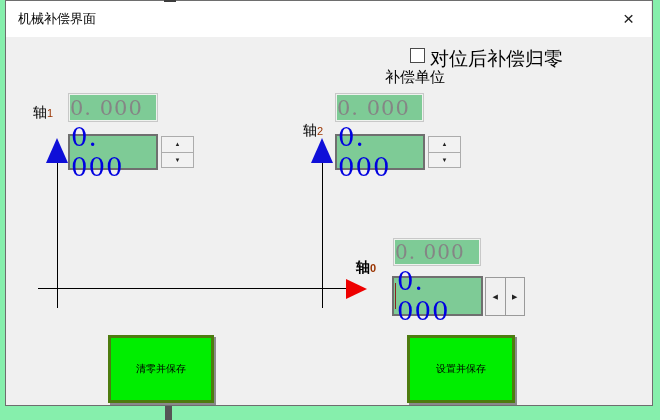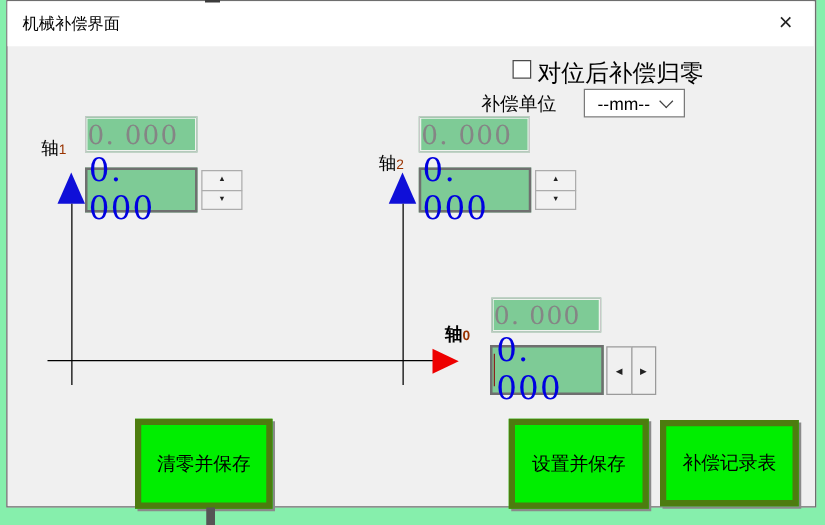--- a/index.html
+++ b/index.html
@@ -10,21 +10,21 @@
           background:#f0f0f0;border:1px solid #6e6e6e;}
   .titlebar{position:absolute;left:6px;top:1px;width:645px;height:36px;background:#ffffff;}
   .title-text{position:absolute;left:18px;top:10px;font-size:13px;color:#000;}
   .close-btn{position:absolute;left:606px;top:1px;width:45px;height:35px;
              display:flex;align-items:center;justify-content:center;
              font-size:19px;color:#222;cursor:pointer;}
   
   .checkbox{position:absolute;left:410px;top:48px;width:13px;height:13px;
             background:#fff;border:1px solid #4a4a4a;}
   .checkbox-label{position:absolute;left:430px;top:46px;font-size:19px;color:#000;}
-  .unit-label{position:absolute;left:385px;top:74px;font-size:15px;color:#000;}
+  .unit-label{position:absolute;left:385px;top:68px;font-size:15px;color:#000;}
   .combo{position:absolute;left:467px;top:71px;width:79px;height:21px;background:#fff;
          border:1px solid #7a7a7a;display:flex;align-items:center;}
   .combo-text{font-size:14px;color:#000;padding-left:10px;flex:1;}
   .combo-chevron{width:7px;height:7px;border-right:1px solid #444;border-bottom:1px solid #444;
                  transform:rotate(45deg);margin-right:10px;margin-top:-3px;}
   
   .axis-label{position:absolute;font-size:14px;color:#000;}
   .axis-label .axis-num{font-size:11px;color:#993300;}
   
   .field{position:absolute;background:#7ecb96;font-family:"DejaVu Serif",serif;
@@ -43,49 +43,45 @@
         display:flex;align-items:center;justify-content:center;font-size:7px;color:#222;cursor:pointer;}
   .spin-h .spin-btn + .spin-btn{margin-left:-1px;}
   
   .vline{position:absolute;width:1px;background:#000;}
   .hline{position:absolute;height:1px;background:#000;}
   .tri-up{position:absolute;width:0;height:0;border-left:11px solid transparent;
           border-right:11px solid transparent;border-bottom:25px solid #0f0fd8;}
   .tri-right{position:absolute;width:0;height:0;border-top:10px solid transparent;
           border-bottom:10px solid transparent;border-left:21px solid #ee0000;}
   
-  .gbtn{position:absolute;background:#00ee00;border:5px solid #4d7c0f;
+  .gbtn{position:absolute;background:#00ee00;border:3px solid #4d7c0f;
         box-shadow:2px 2px 0 #8a8a8a;display:flex;align-items:center;justify-content:center;
-        font-size:15px;color:#000;cursor:pointer;}
+        font-size:10px;color:#000;cursor:pointer;}
   
   .bottom-mark{position:absolute;left:165px;top:406px;width:7px;height:14px;background:#555;}
   .top-mark{position:absolute;left:164px;top:0;width:12px;height:2px;background:#3c3c3c;}
 </style>
 </head>
 <body>
 
 <div class="stage">
 
   <div class="dialog"></div>
 
   <div class="titlebar"></div>
   <div class="title-text">机械补偿界面</div>
   <div class="close-btn">
     <span>×</span>
   </div>
 
   <div class="checkbox"></div>
   <div class="checkbox-label">对位后补偿归零</div>
   <div class="unit-label">补偿单位</div>
-  <div class="combo">
-    <span class="combo-text">--mm--</span>
-    <span class="combo-chevron"></span>
-  </div>
 
-  <div class="axis-label" style="left:33px;top:110px;">
+  <div class="axis-label" style="left:33px;top:104px;">
     <span>轴</span><span class="axis-num">1</span>
   </div>
   <div class="field upper" style="left:68px;top:93px;width:90px;height:29px;">
     <span>0. 000</span>
   </div>
   <div class="field lower" style="left:68px;top:134px;width:90px;height:36px;">
     <span>0. 000</span>
   </div>
   <div class="spin-v" style="left:161px;top:136px;">
     <div class="spin-btn">
@@ -138,19 +134,16 @@
       <span>▶</span>
       </div>
   </div>
 
   <div class="gbtn" style="left:108px;top:335px;width:100px;height:62px;">
     <span>清零并保存</span>
   </div>
   <div class="gbtn" style="left:407px;top:335px;width:102px;height:62px;">
     <span>设置并保存</span>
   </div>
-  <div class="gbtn" style="left:528px;top:336px;width:101px;height:59px;">
-    <span>补偿记录表</span>
-  </div>
 
   <div class="top-mark"></div>
   <div class="bottom-mark"></div>
 </div>
 
 </body></html>

